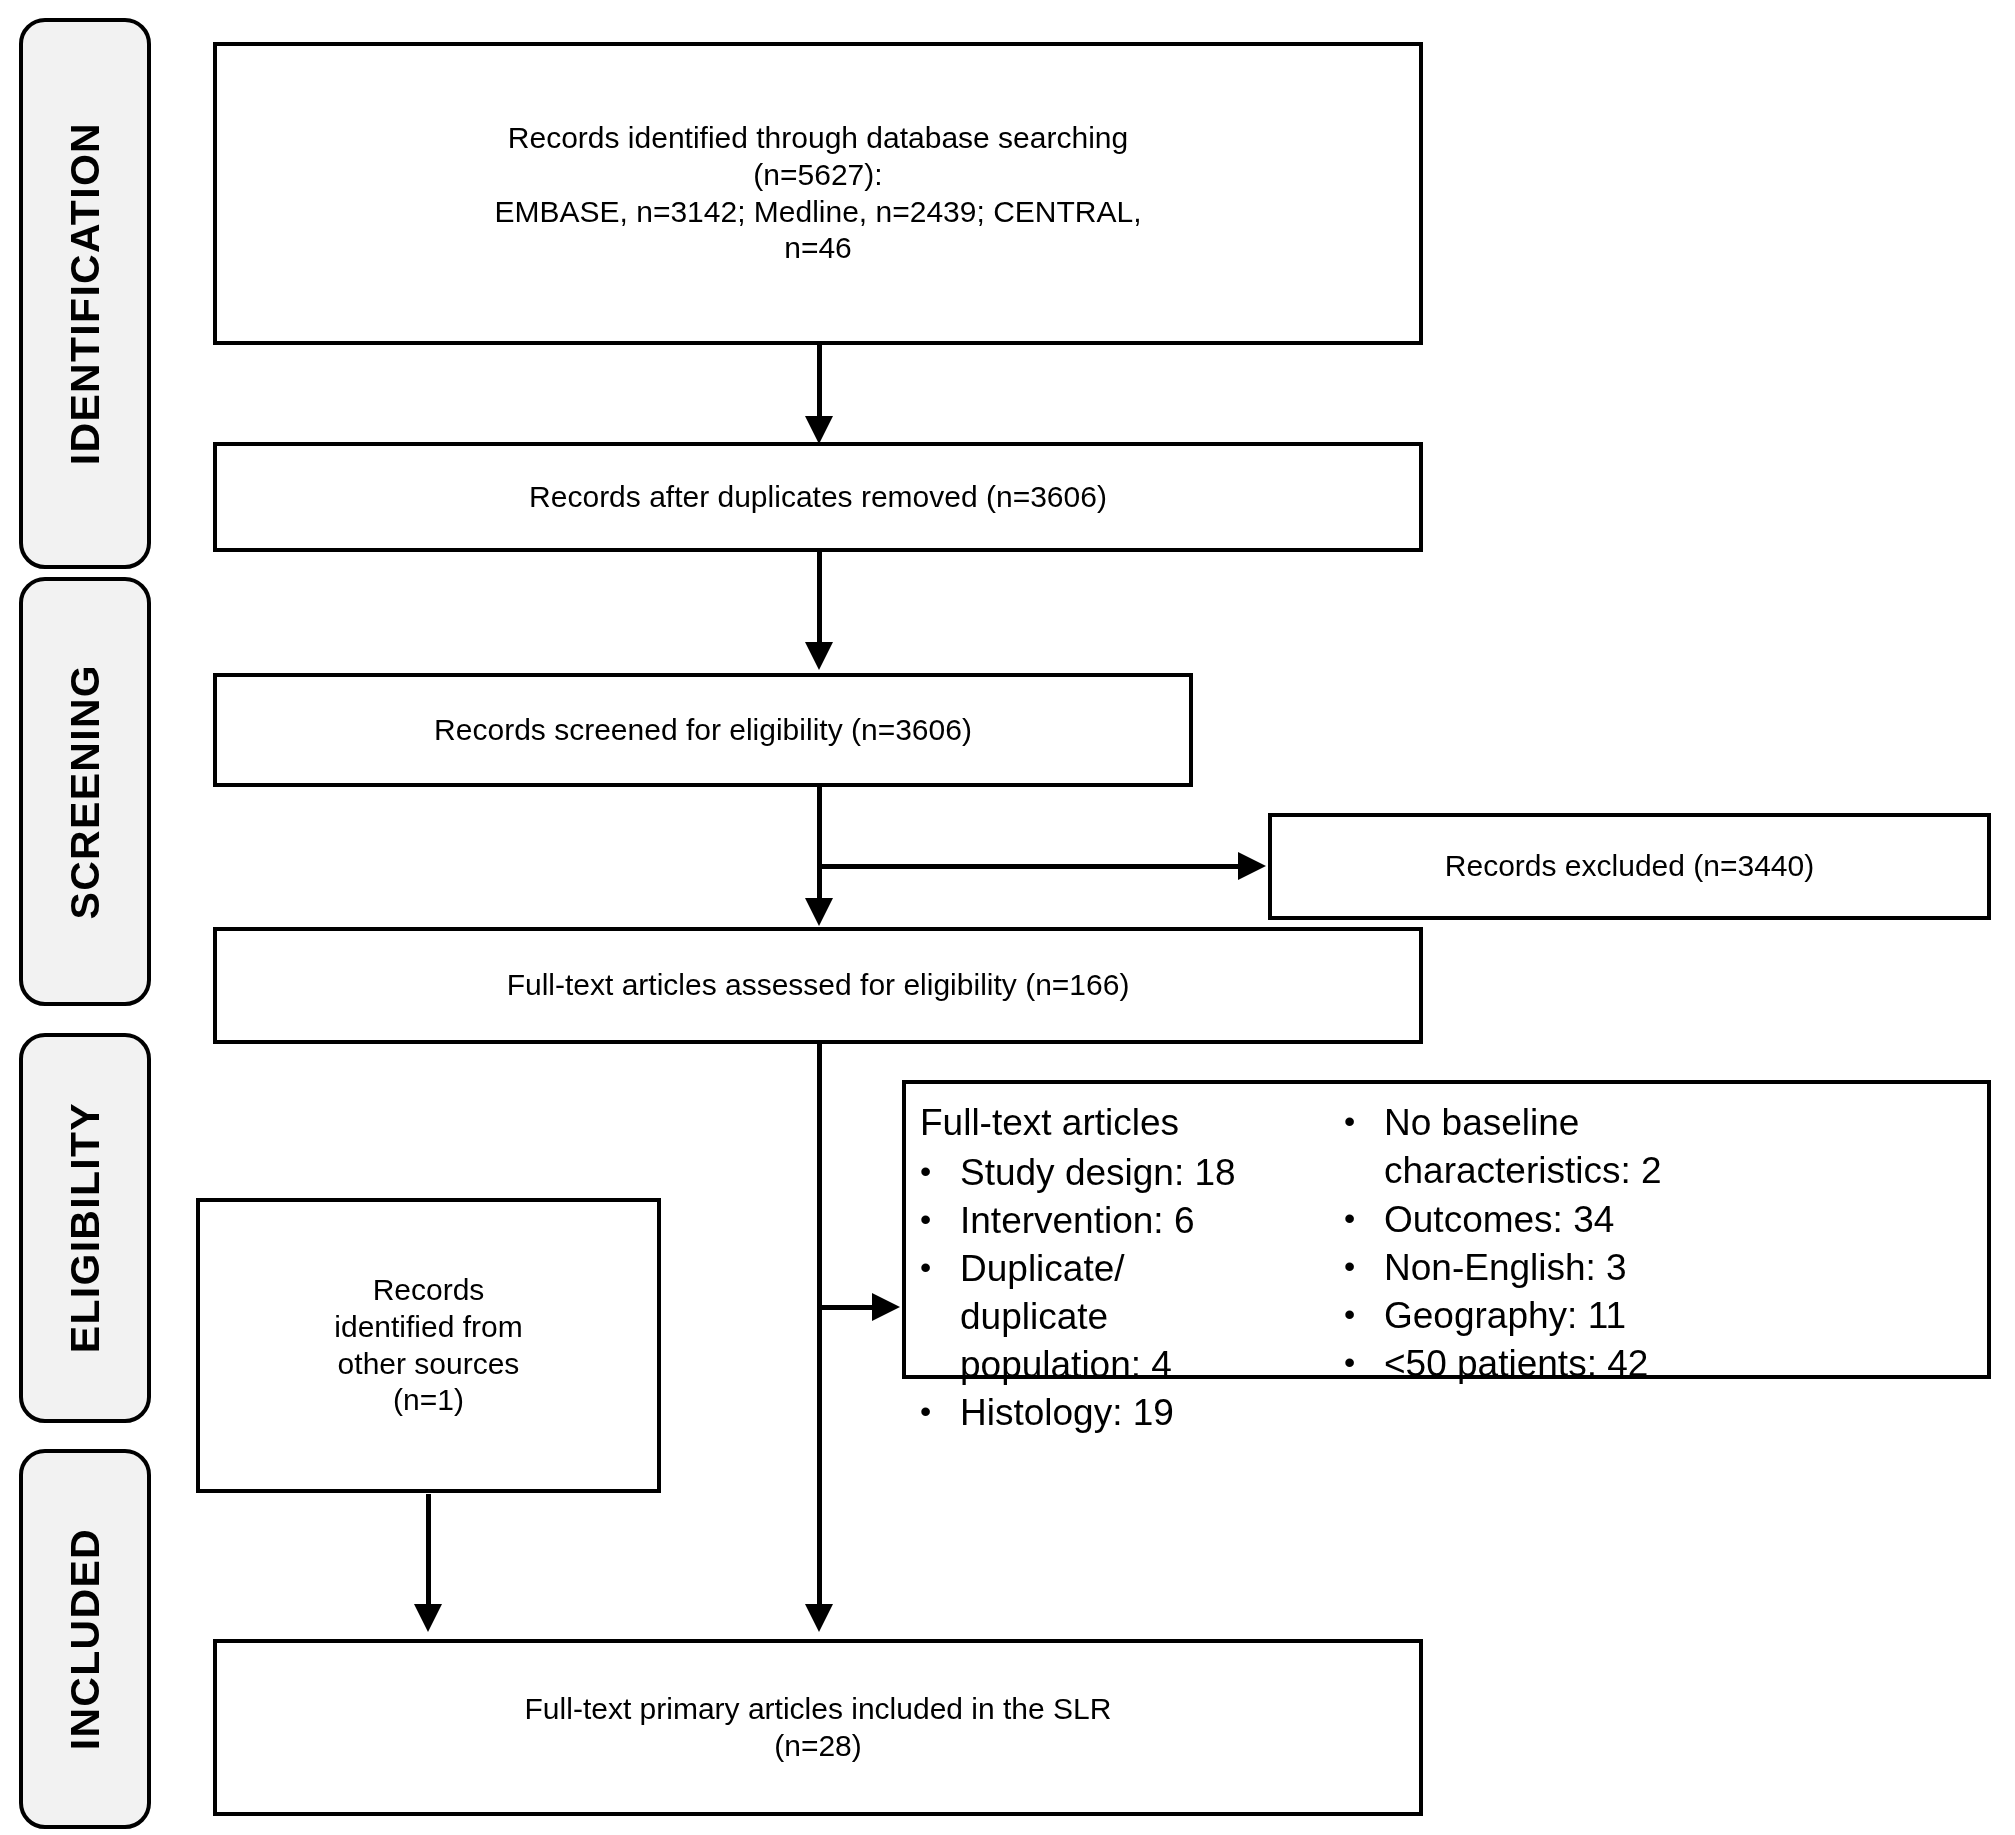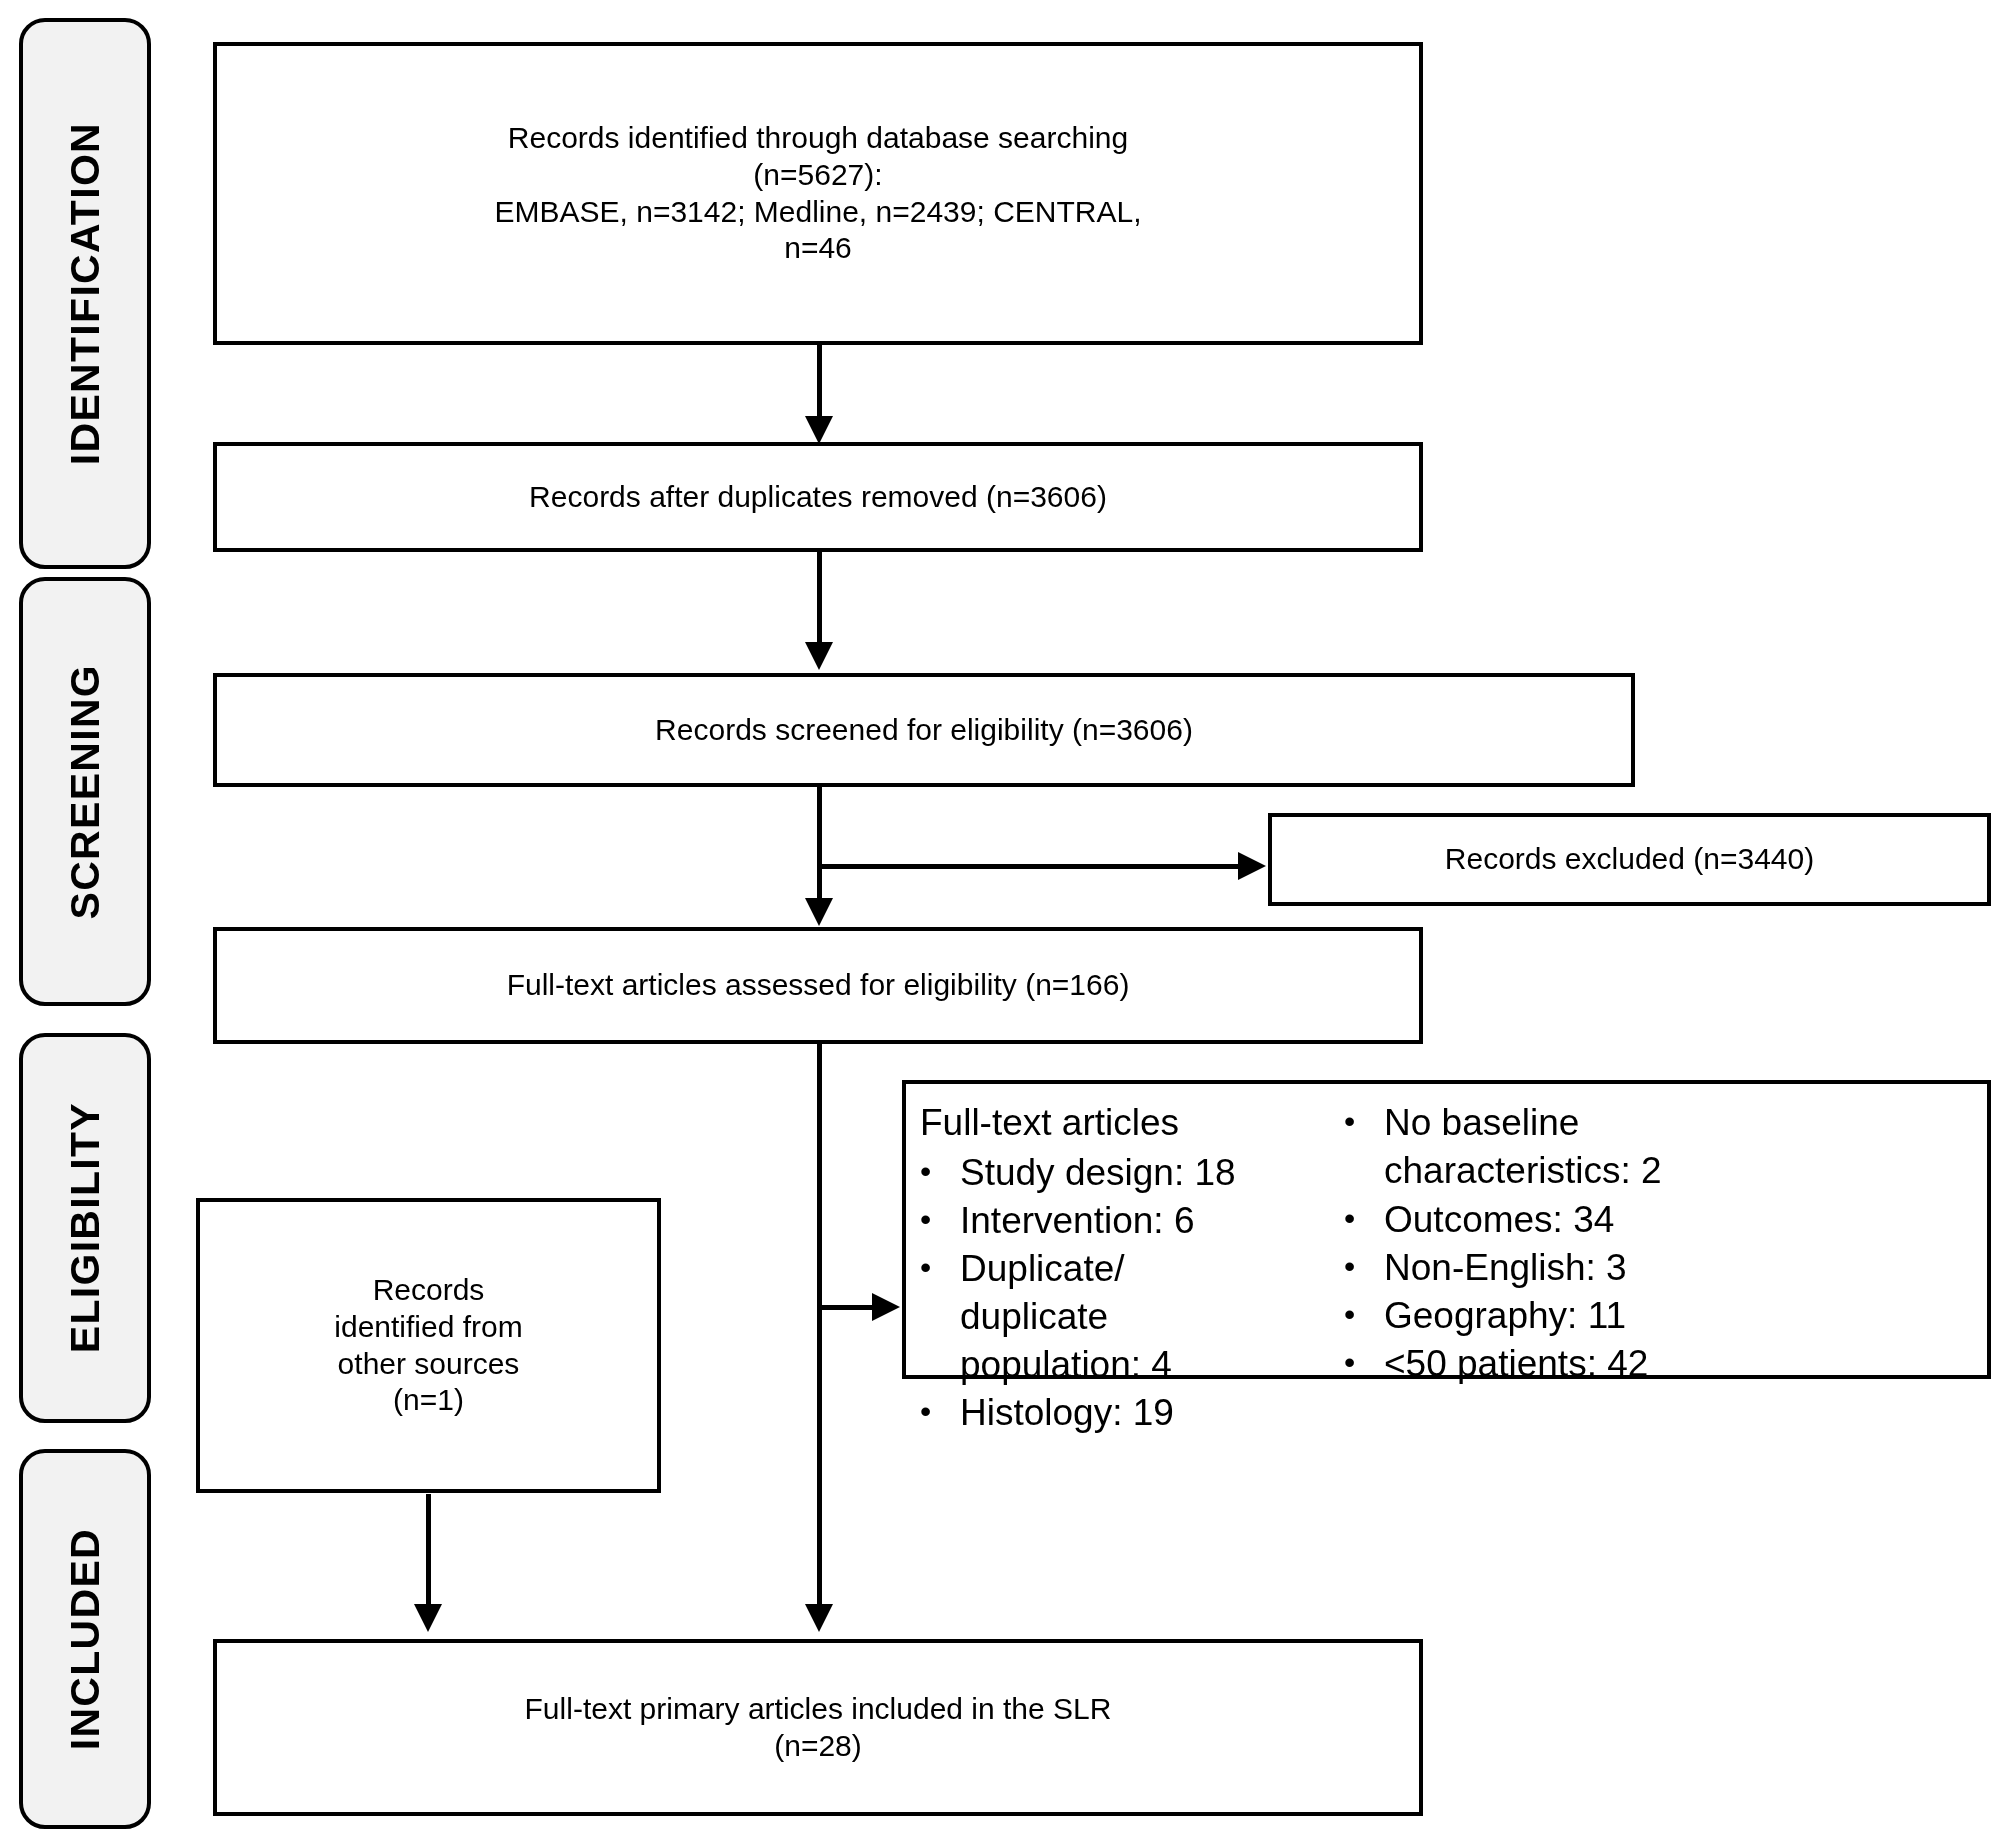--- a/index.html
+++ b/index.html
@@ -115,31 +115,31 @@
   <div class="vline" style="left:817px;top:345px;height:76px;"></div>
   <div class="arrow-down" style="left:805px;top:416px;"></div>
 
   <div class="fbox" style="left:213px;top:442px;width:1210px;height:110px;text-align:right;">
     <div>Records after duplicates removed (n=3606)</div>
   </div>
 
   <div class="vline" style="left:817px;top:552px;height:95px;"></div>
   <div class="arrow-down" style="left:805px;top:642px;"></div>
 
-  <div class="fbox" style="left:213px;top:673px;width:1422px;height:114px;">
+  <div class="fbox" style="left:213px;top:673px;width:980px;height:114px;">
     <div>Records screened for eligibility (n=3606)</div>
   </div>
 
   <div class="vline" style="left:817px;top:787px;height:116px;"></div>
   <div class="arrow-down" style="left:805px;top:898px;"></div>
 
   <div class="hline" style="left:817px;top:864px;width:424px;"></div>
   <div class="arrow-right" style="left:1238px;top:852px;"></div>
 
-  <div class="fbox" style="left:1268px;top:813px;width:723px;height:93px;">
+  <div class="fbox" style="left:1268px;top:813px;width:723px;height:107px;">
     <div>Records excluded  (n=3440)</div>
   </div>
 
   <div class="fbox" style="left:213px;top:927px;width:1210px;height:117px;">
     <div>Full-text articles assessed for eligibility (n=166)</div>
   </div>
 
   <div class="vline" style="left:817px;top:1044px;height:565px;"></div>
   <div class="arrow-down" style="left:805px;top:1604px;"></div>
 

